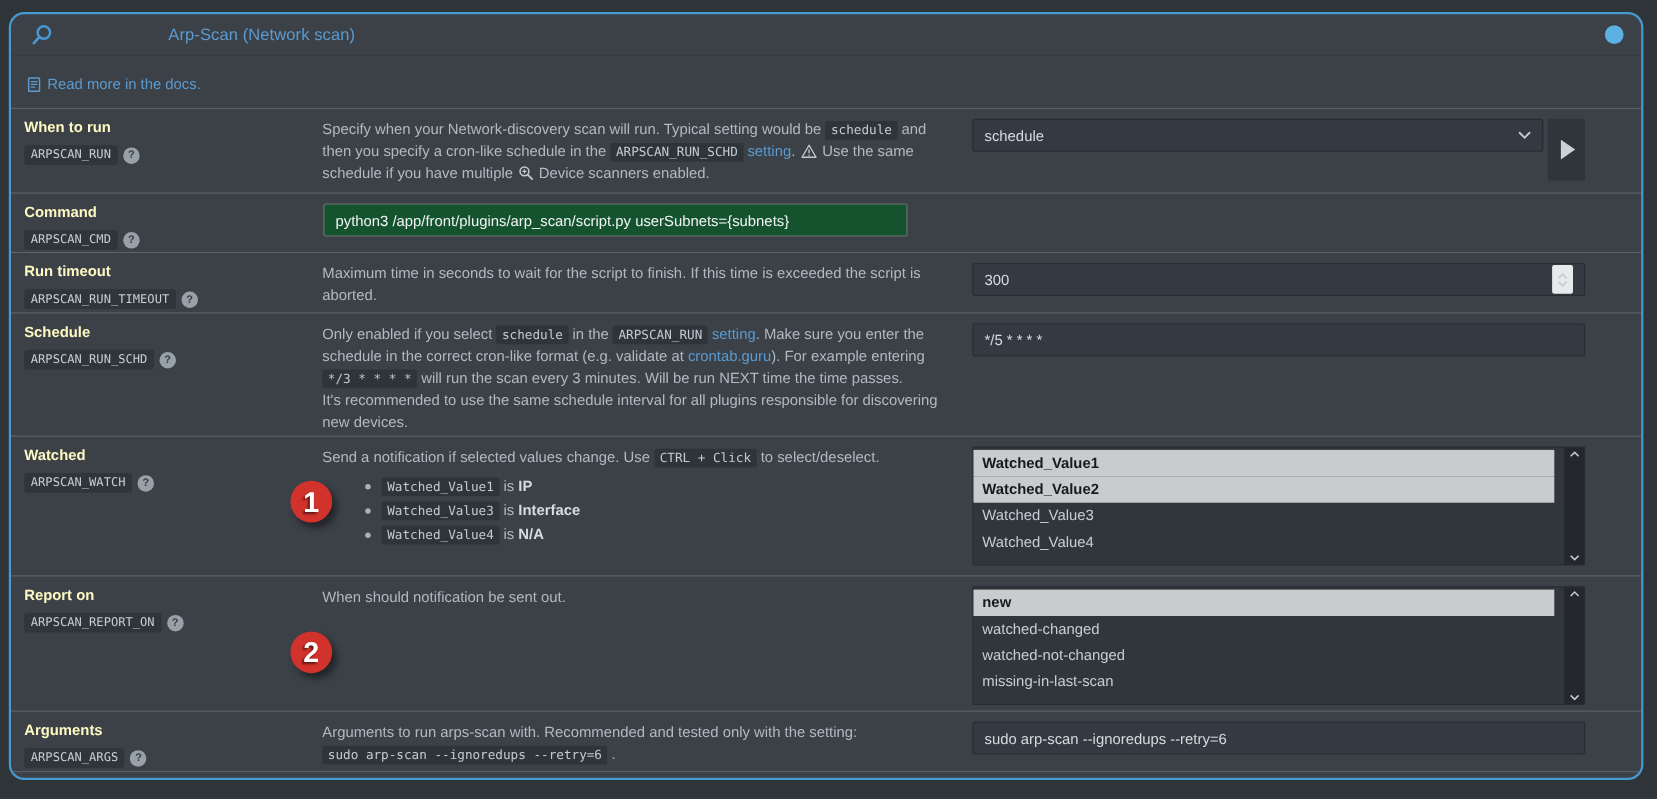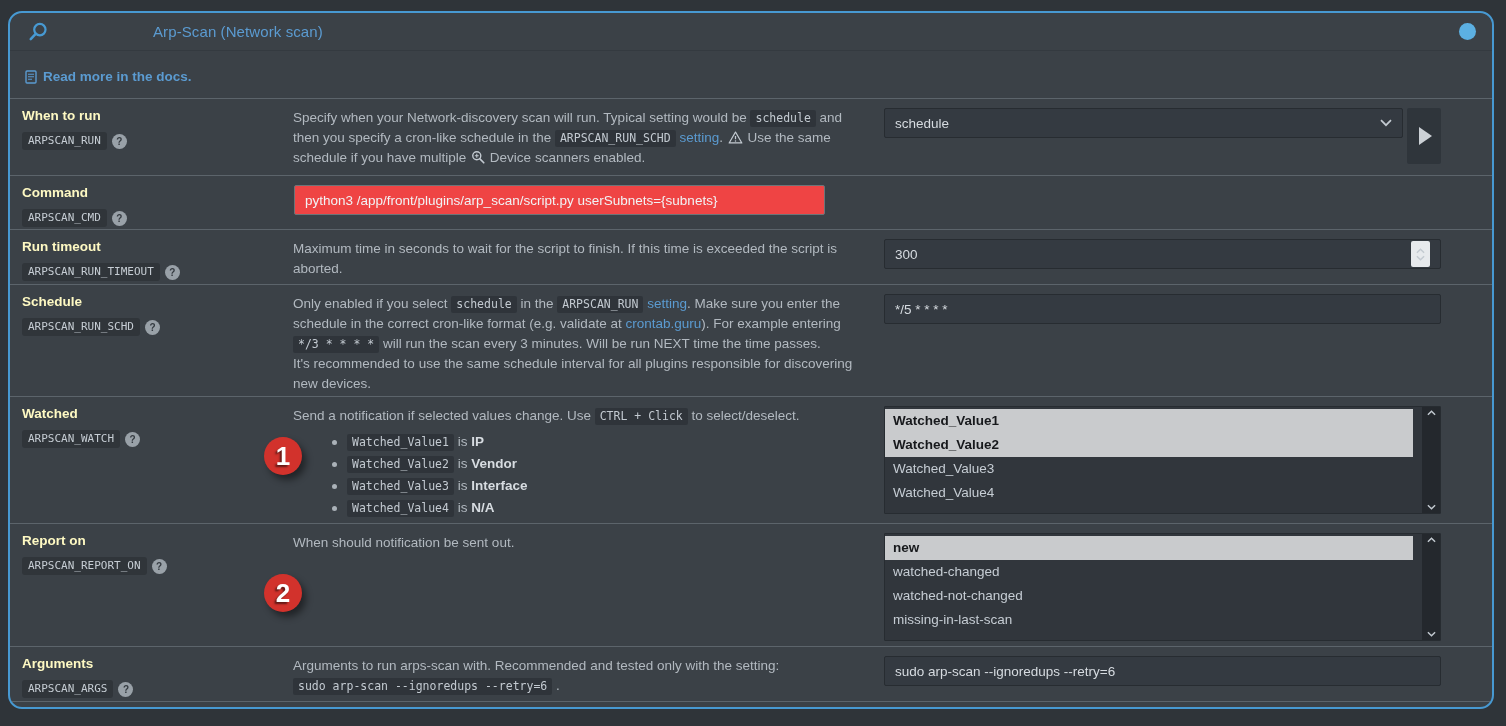--- a/index.html
+++ b/index.html
@@ -33,21 +33,20 @@
   .status-dot{
     margin-left:auto;width:17px;height:17px;border-radius:50%;
     background:var(--status,#5cb0e2);cursor:pointer;
   }
   
   .docs-row{
     height:48px;display:flex;align-items:center;
     padding:4px 16px 0 14px;
     border-bottom:1px solid #5c646b;
     box-sizing:border-box;
-    font-weight:bold;
   }
   .docs-link{
     display:inline-flex;align-items:center;gap:5px;
     color:var(--link,#5b9bd1);font-size:13.5px;cursor:pointer;
   }
   
   .setting-row{
     display:grid;grid-template-columns:276px 590px 1fr;
     border-bottom:1px solid #5c646b;
     position:relative;box-sizing:border-box;
@@ -110,21 +109,21 @@
   .play-tri{
     width:0;height:0;
     border-top:9px solid transparent;border-bottom:9px solid transparent;
     border-left:13px solid #ccd1d6;margin-left:3px;
   }
   .text-input{
     height:30px;background:#343a41;border:1px solid #272c31;border-radius:2px;
     display:flex;align-items:center;padding:0 10px;
     color:#d6dbe0;font-size:13.5px;box-sizing:border-box;cursor:text;
   }
-  .input-disabled{background:#ef4444;border-color:#6e7478;color:#f1f3f5;cursor:default;align-items:center;}
+  .input-disabled{background:#14532d;border-color:#6e7478;color:#f1f3f5;cursor:default;align-items:center;}
   .spinner{
     margin-left:auto;width:19px;height:26px;border-radius:2px;
     background:#e7eaed;color:#3c4248;
     display:flex;flex-direction:column;align-items:center;justify-content:center;gap:1px;
     cursor:pointer;
   }
   .spinner svg{display:block;}
   .listbox{
     height:108px;background:#31363c;border:1px solid #272c31;border-radius:1px;
     display:flex;box-sizing:border-box;
@@ -276,21 +275,20 @@
       <div class="setting-row" data-name="setting-row-watched">
         <div class="cell cell-label">
           <div class="setting-label" data-name="setting-label">Watched</div>
           <div class="key-line">
             <span class="key-pill" data-name="setting-key">ARPSCAN_WATCH</span>
             <span class="q-icon" data-name="help-icon">?</span>
           </div>
         </div>
         <div class="cell cell-desc" data-name="setting-description">Send a notification if selected values change. Use <span class="code-inline" data-name="inline-code">CTRL + Click</span> to select/deselect.<ul class="desc-bullets" data-name="watched-values-list">
             <li class="bullet-item" data-name="list-item"><span class="code-inline" data-name="inline-code">Watched_Value1</span> is <strong data-name="bullet-value">IP</strong></li>
-            <li class="bullet-item" data-name="list-item"><span class="code-inline" data-name="inline-code">Watched_Value2</span> is <strong data-name="bullet-value">Vendor</strong></li>
             <li class="bullet-item" data-name="list-item"><span class="code-inline" data-name="inline-code">Watched_Value3</span> is <strong data-name="bullet-value">Interface</strong></li>
             <li class="bullet-item" data-name="list-item"><span class="code-inline" data-name="inline-code">Watched_Value4</span> is <strong data-name="bullet-value">N/A</strong></li>
           </ul></div>
         <div class="cell cell-control">
           <div class="listbox" data-name="watched-listbox">
             <div class="lb-options">
               <div class="lb-option selected" data-name="option-Watched_Value1">Watched_Value1</div>
               <div class="lb-option selected" data-name="option-Watched_Value2">Watched_Value2</div>
               <div class="lb-option" data-name="option-Watched_Value3">Watched_Value3</div>
               <div class="lb-option" data-name="option-Watched_Value4">Watched_Value4</div>

